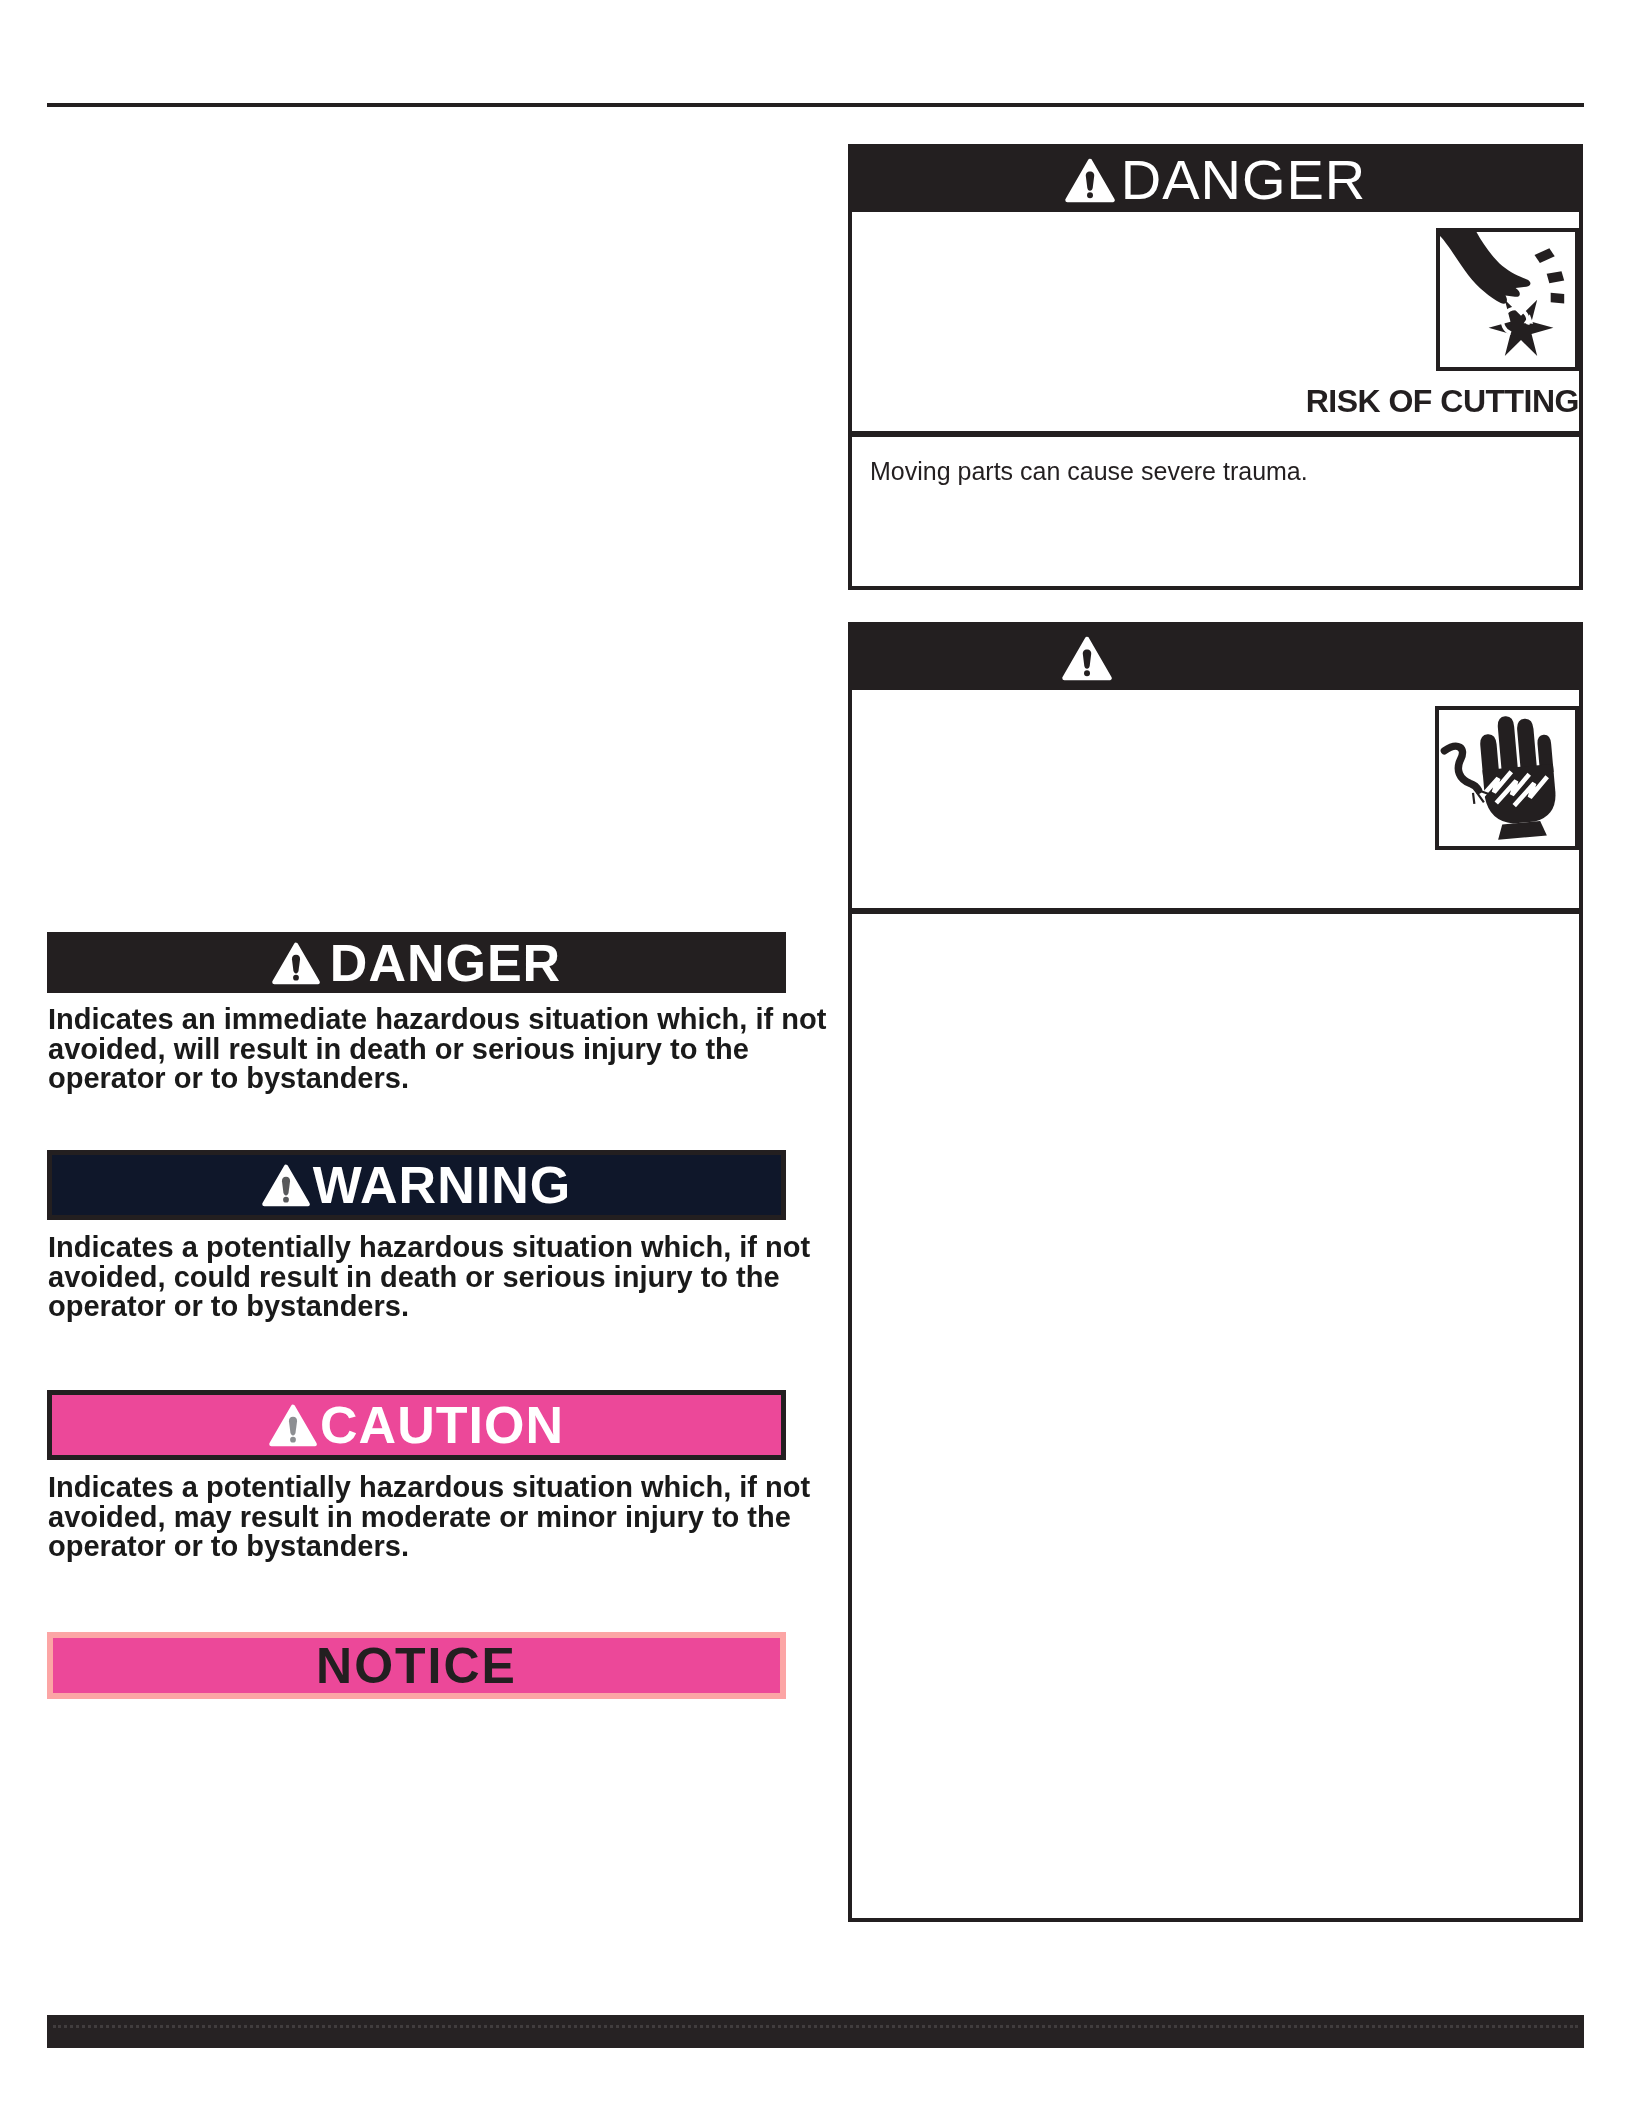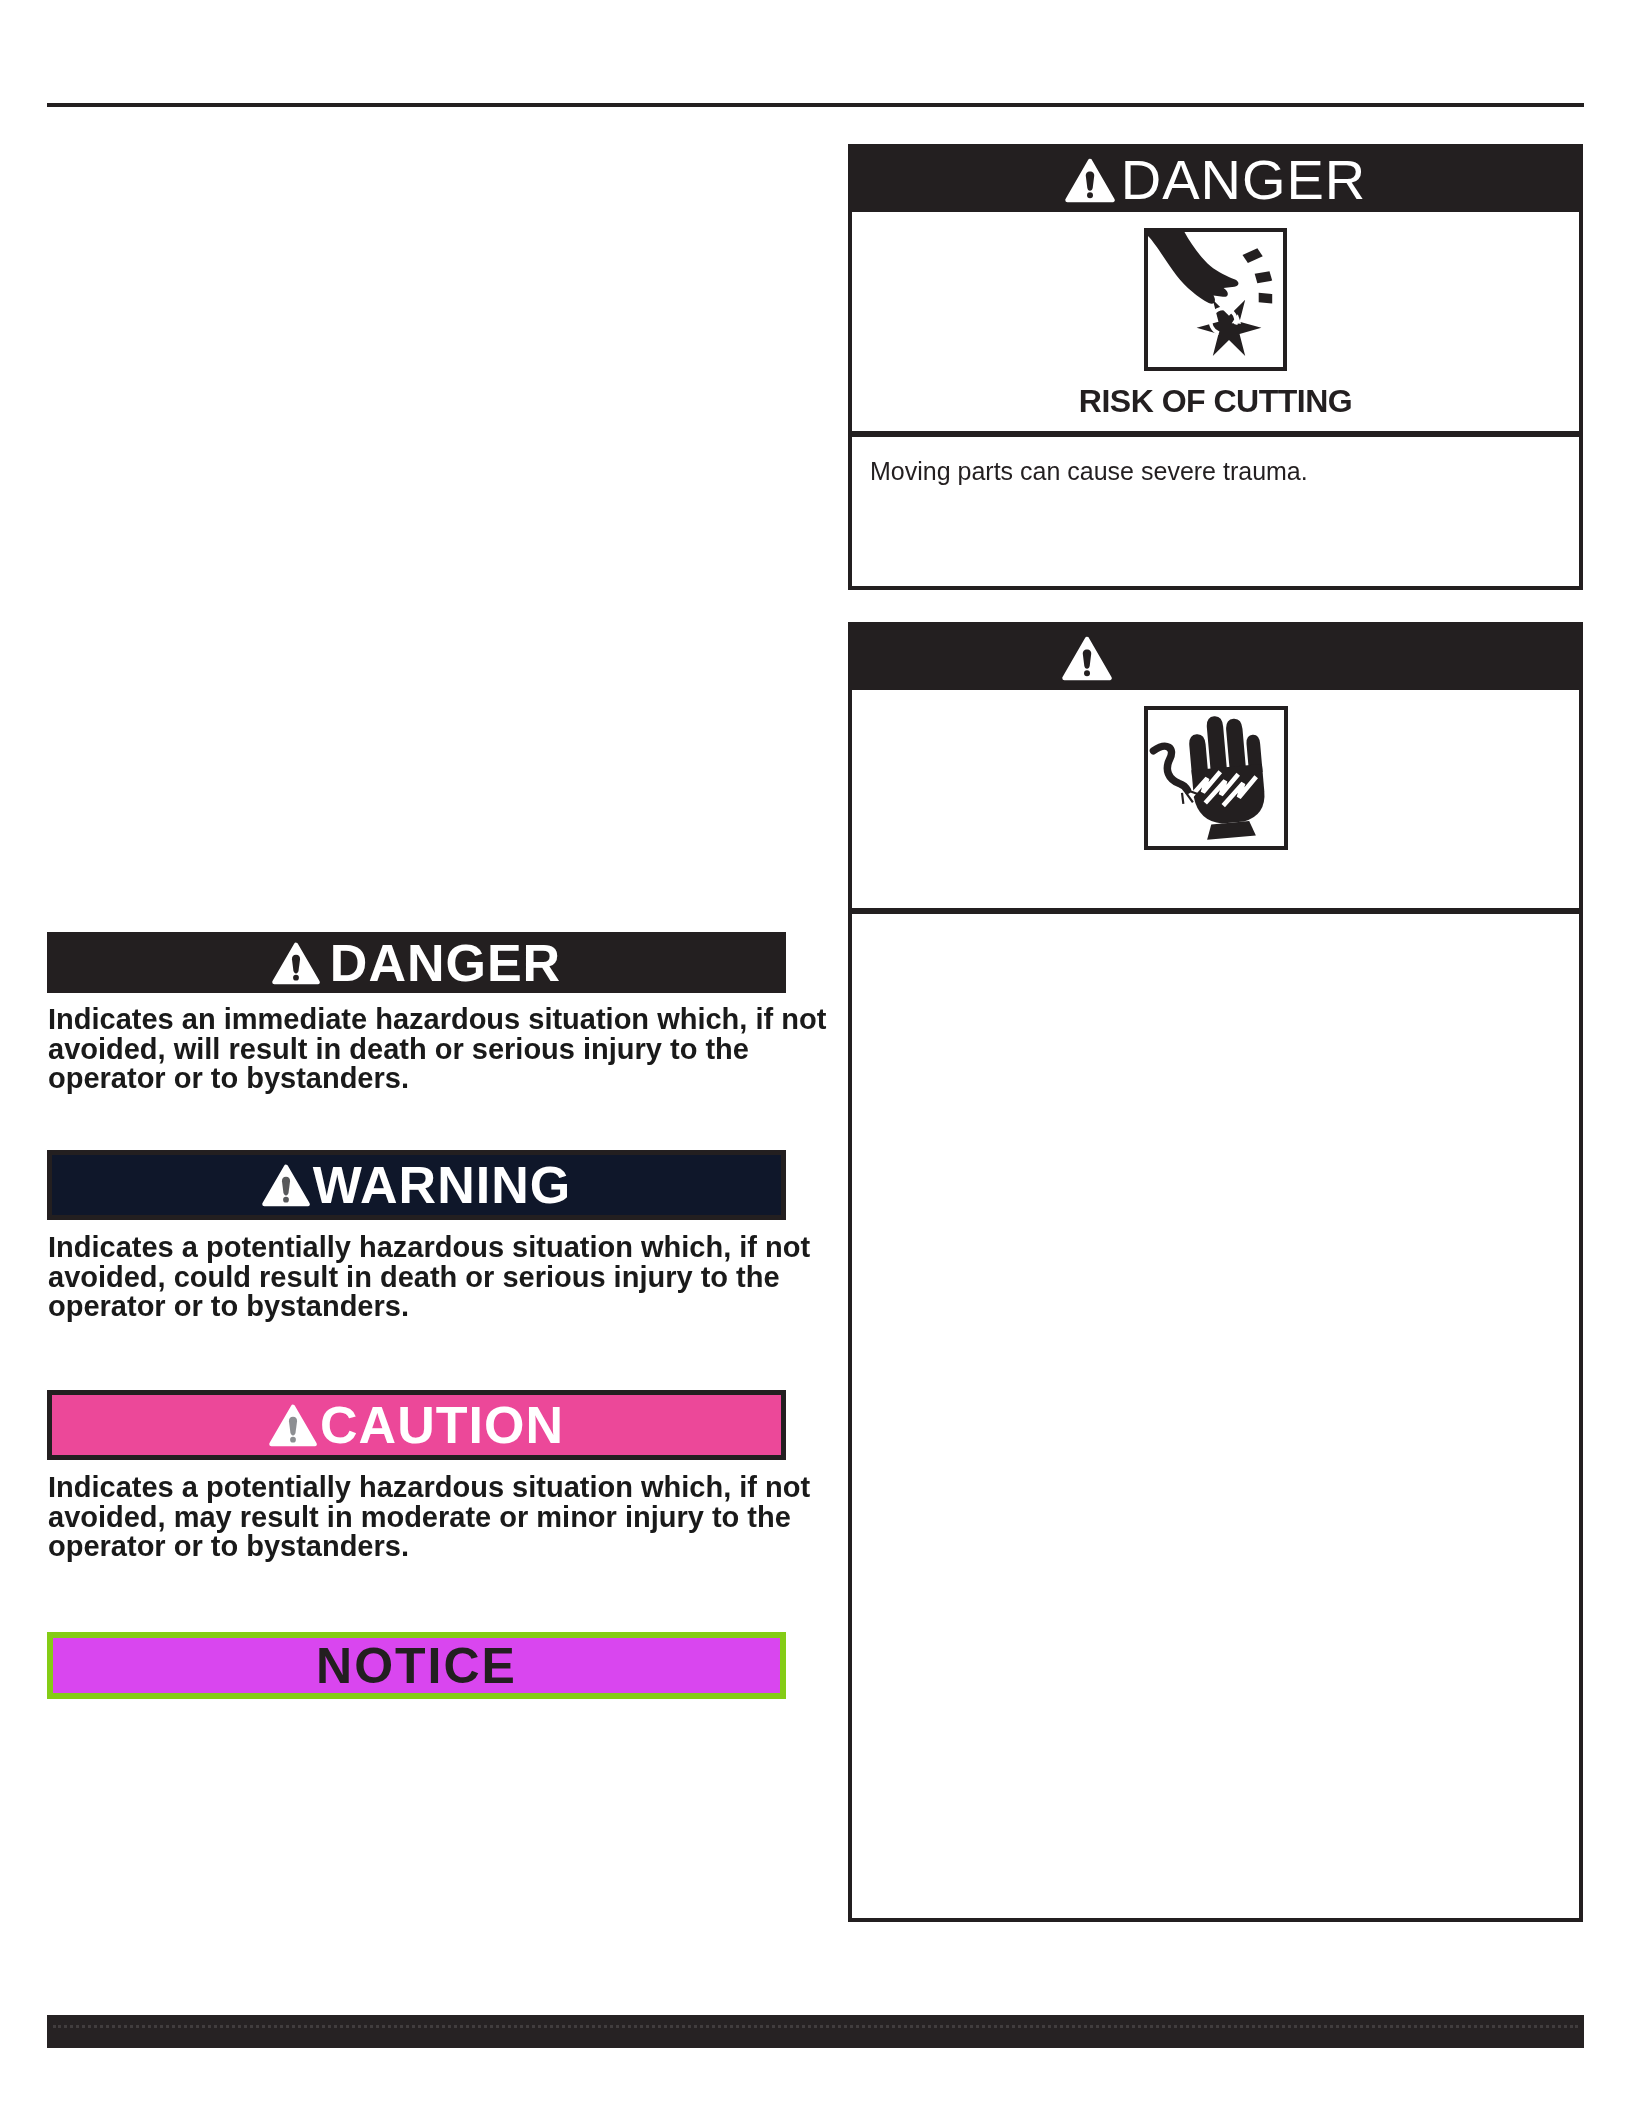--- a/index.html
+++ b/index.html
@@ -17,41 +17,41 @@
   .label-header{
     background:#231f20;color:#231f20;display:flex;align-items:center;justify-content:center;
   }
   .box1 .label-header{height:64px;}
   .box2 .label-header{height:64px;justify-content:flex-start;padding-left:210px;}
   .label-header .hdr-text{
     color:#ffffff;font-size:56px;font-weight:400;letter-spacing:1px;line-height:1;margin-left:6px;
   }
   .tri{display:block;}
   .tri-hdr{width:50px;height:46px;}
-  .icon-section{display:flex;flex-direction:column;align-items:center;border-radius:16px;}
+  .icon-section{display:flex;flex-direction:column;align-items:flex-end;border-radius:16px;}
   .box1 .icon-section{height:219px;}
   .box2 .icon-section{height:218px;}
   .pict-frame{border:4px solid #231f20;background:#fff;margin-top:16px;}
   .pict-frame.cut{width:135px;height:135px;}
   .pict-frame.shock{width:136px;height:136px;}
   .pict-caption{font-weight:700;font-size:32px;letter-spacing:-0.5px;margin-top:12px;color:#231f20;}
   .hdivider{height:6px;background:#231f20;}
   .label-body{padding:20px 30px 0 18px;font-size:25px;line-height:28px;color:#231f20;}
   .label-body .para{white-space:pre;}
   .label-body .para + .para{margin-top:16px;}
   .blank-rest{flex:1;}
 
   
   .sig-bar{
     left:47px;width:739px;display:flex;align-items:center;justify-content:center;box-sizing:border-box;
   }
   .bar-danger{top:932px;height:61px;background:#231f20;color:#231f20;}
   .bar-warning{top:1150px;height:70px;background:#0f172a;border:5px solid #231f20;color:#58595b;}
   .bar-caution{top:1390px;height:70px;background:#ec4899;border:5px solid #231f20;color:#8d8f92;}
-  .bar-notice{top:1632px;height:67px;background:#d946ef;border:6px solid #84cc16;}
+  .bar-notice{top:1632px;height:67px;background:#ec4899;border:6px solid #fca5a5;}
   .sig-text{color:#ffffff;font-size:52px;font-weight:700;letter-spacing:1px;line-height:1;}
   .bar-danger .sig-text{margin-left:10px;}
   .bar-warning .sig-text,.bar-caution .sig-text{margin-left:3px;}
   .bar-notice .sig-text{color:#231f20;font-size:50px;letter-spacing:2px;}
   .tri-bar{width:48px;height:44px;}
   .sig-body{left:48px;width:760px;font-size:29px;font-weight:700;line-height:29.5px;color:#1a1a1a;white-space:pre;}
   .body-danger{top:1005px;}
   .body-warning{top:1233px;}
   .body-caution{top:1473px;}
   .body-notice{top:1713px;}

